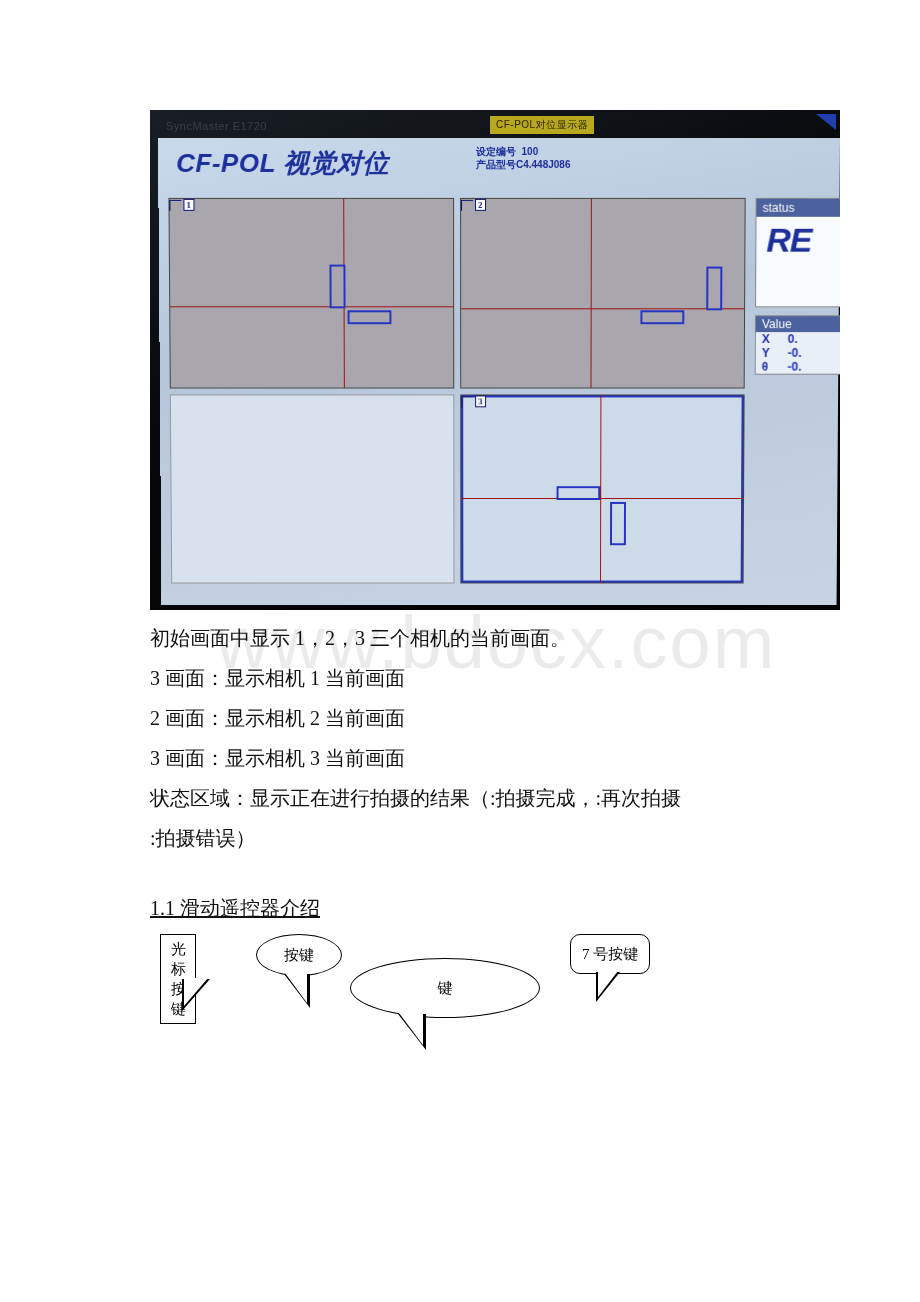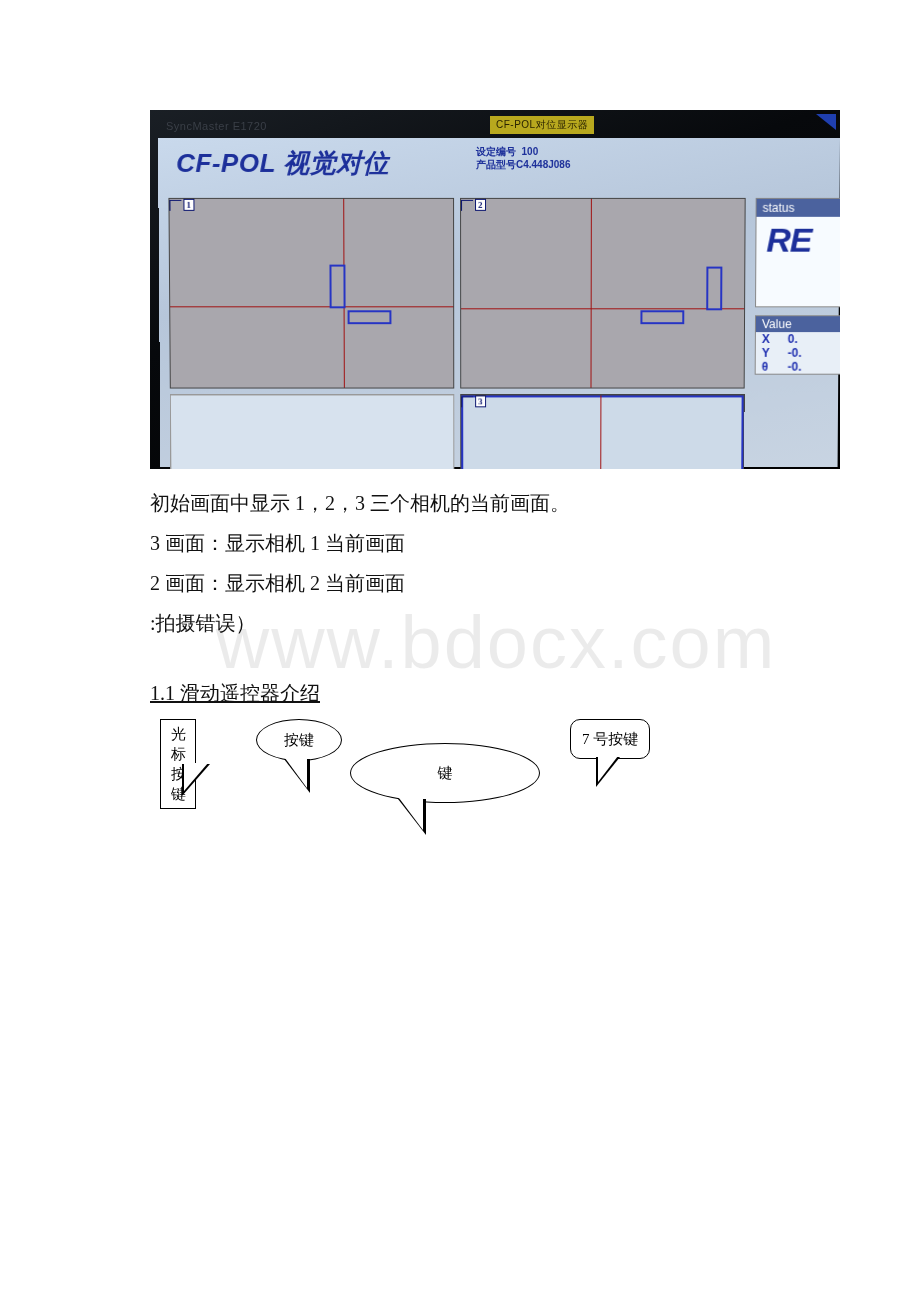--- a/index.html
+++ b/index.html
@@ -29,25 +29,25 @@
     letter-spacing: 2px;
     font-family: Arial, sans-serif;
     white-space: nowrap;
     pointer-events: none;
     z-index: 5;
     margin-left: 36px;
   }
   
   .screenshot {
     width: 690px;
-    height: 359px;
+    height: 500px;
     background: linear-gradient(160deg, #1a1f25 0%, #07090c 40%, #000 100%);
     position: relative;
     overflow: hidden;
-    margin-bottom: 14px;
+    margin-bottom: 8px;
   }
   
   .monitor-brand {
     position: absolute;
     top: 10px; left: 16px;
     color: #3a3f47;
     font-size: 11px;
     font-family: Arial, sans-serif;
     letter-spacing: 0.5px;
   }
@@ -321,20 +321,22 @@
           <span>θ</span>
             <span>-0.</span>
         </div>
       </div>
     </div>
   </div>
 
   <p class="para">初始画面中显示 1，2，3 三个相机的当前画面。</p>
   <p class="para">3 画面：显示相机 1 当前画面</p>
   <p class="para">2 画面：显示相机 2 当前画面</p>
+  <p class="para">3 画面：显示相机 3 当前画面</p>
+  <p class="para">状态区域：显示正在进行拍摄的结果（:拍摄完成，:再次拍摄</p>
   <p class="para">:拍摄错误）</p>
 
   <p class="para section-title">1.1 滑动遥控器介绍</p>
 
   <div class="callouts">
     <div class="rect-bubble rc1">
       <div>光标</div>
       <div>按键</div>
     </div>
     <div class="tail tail1"></div>

